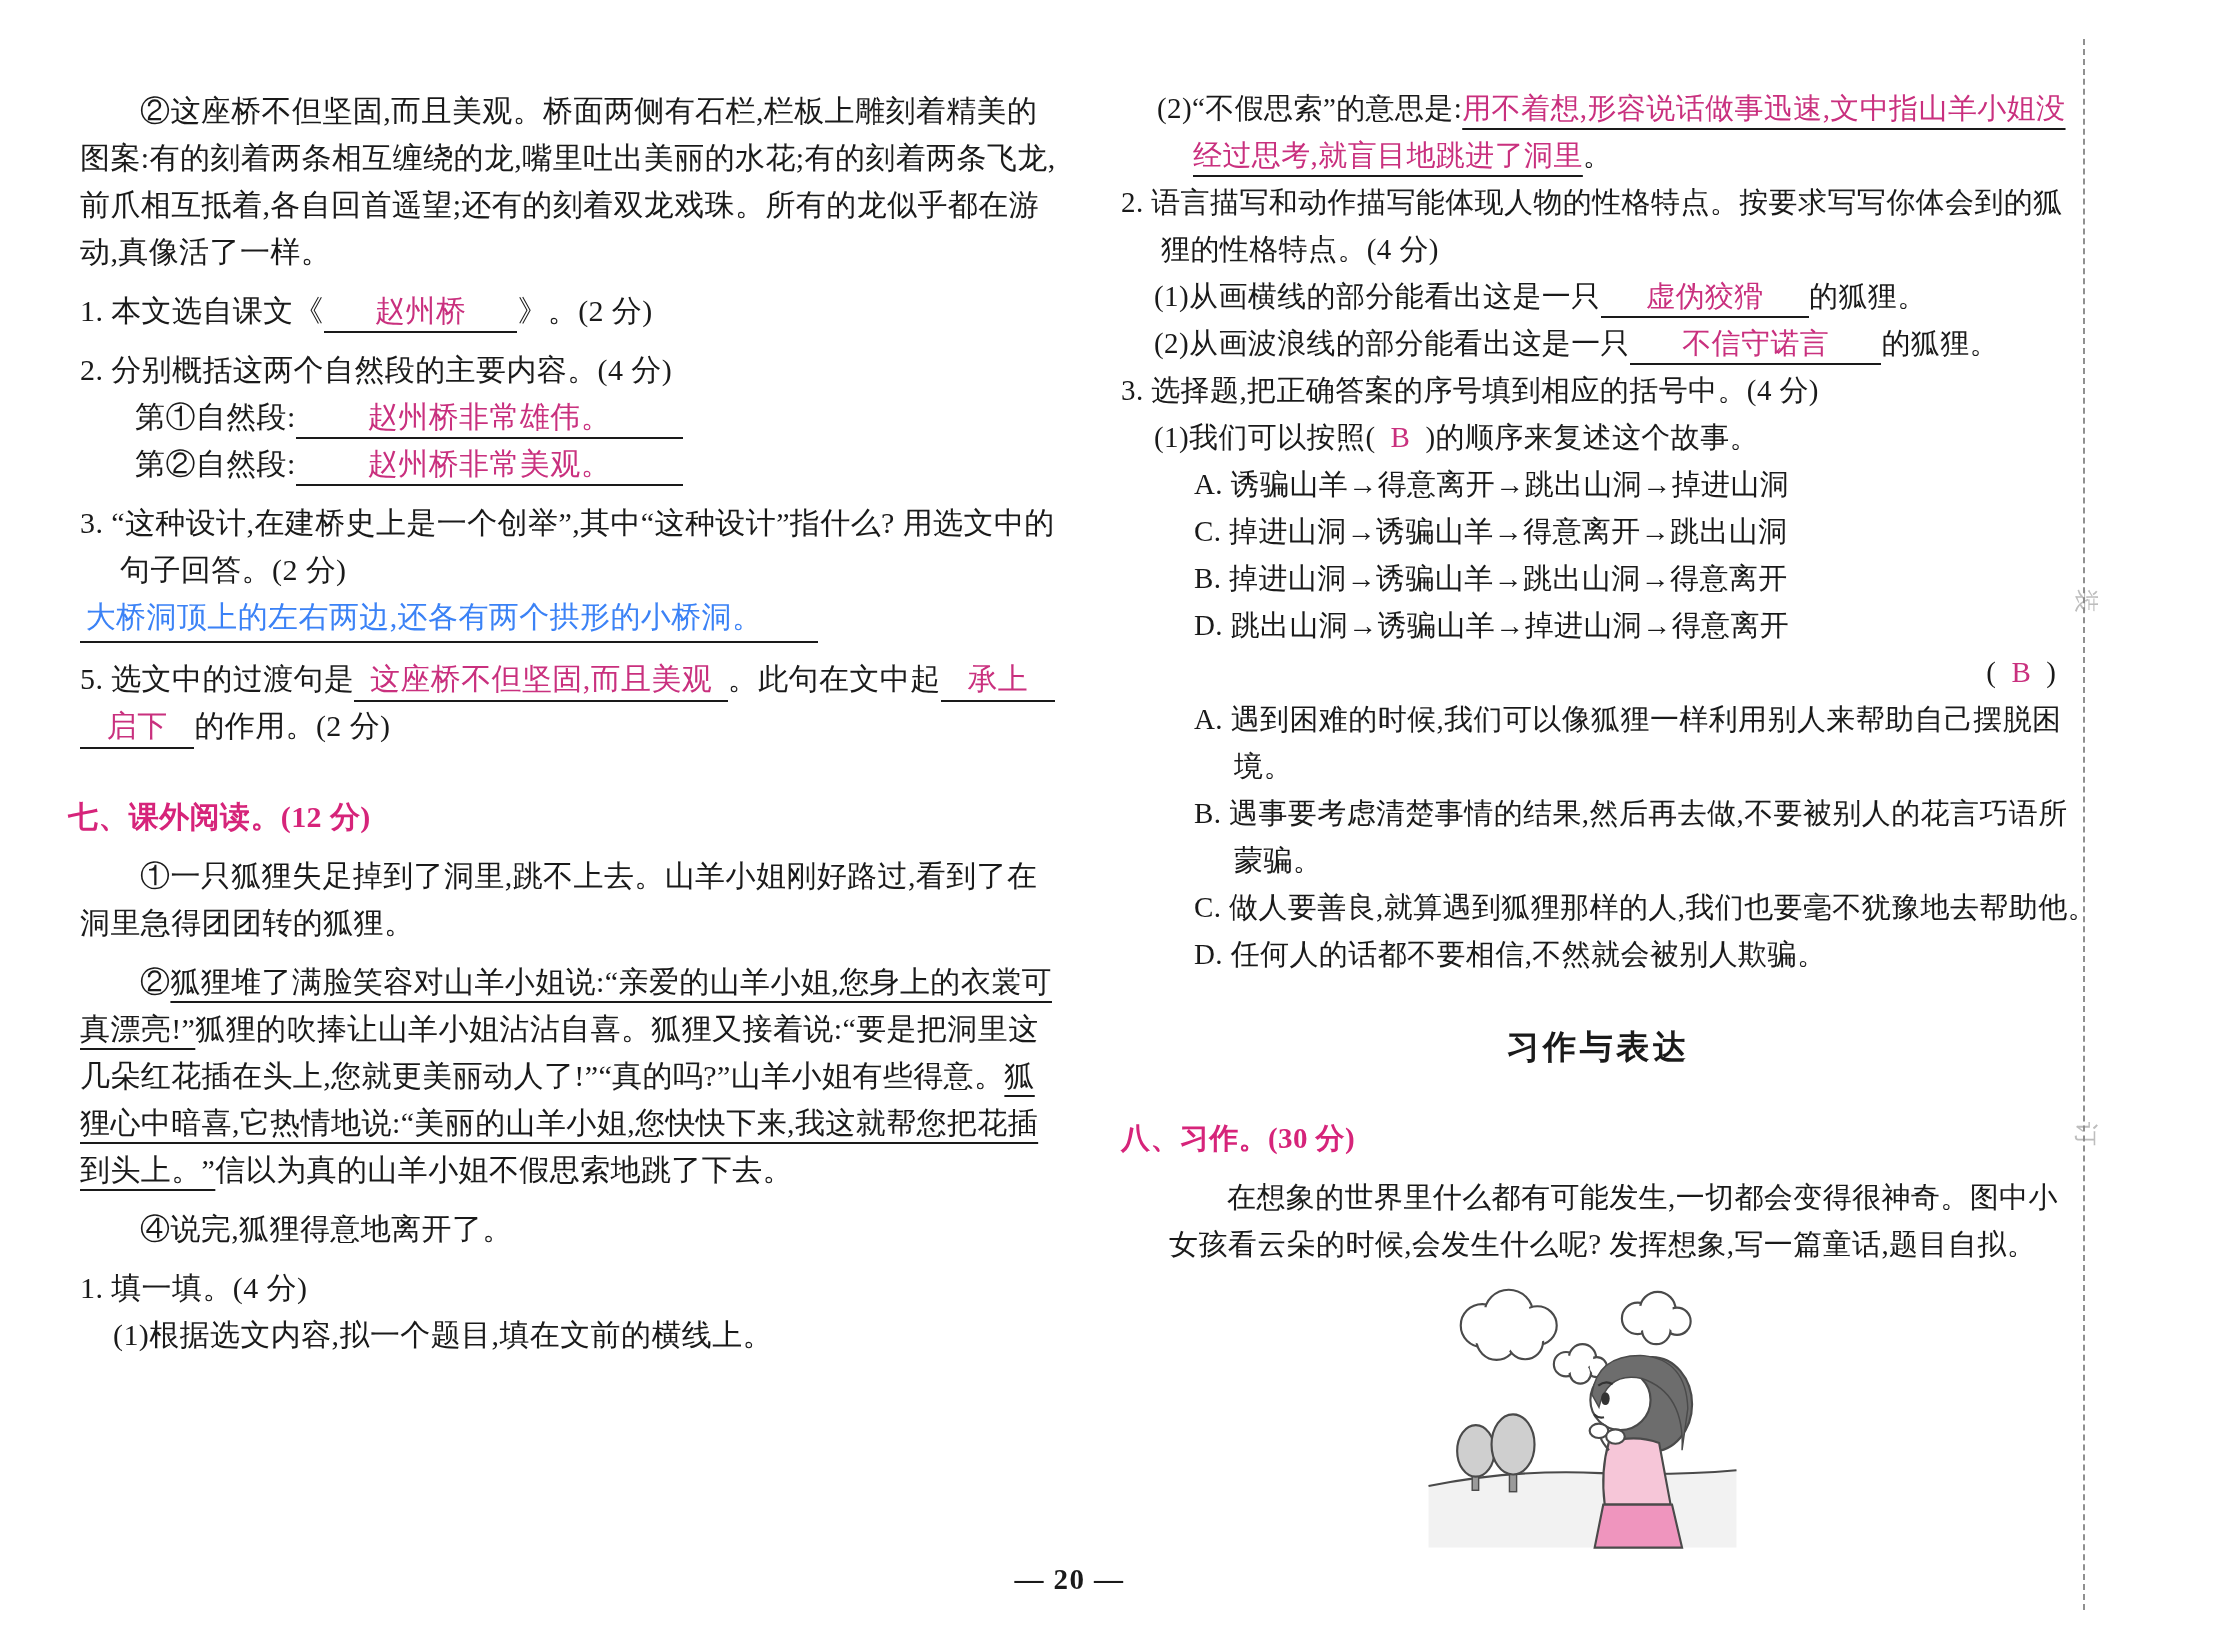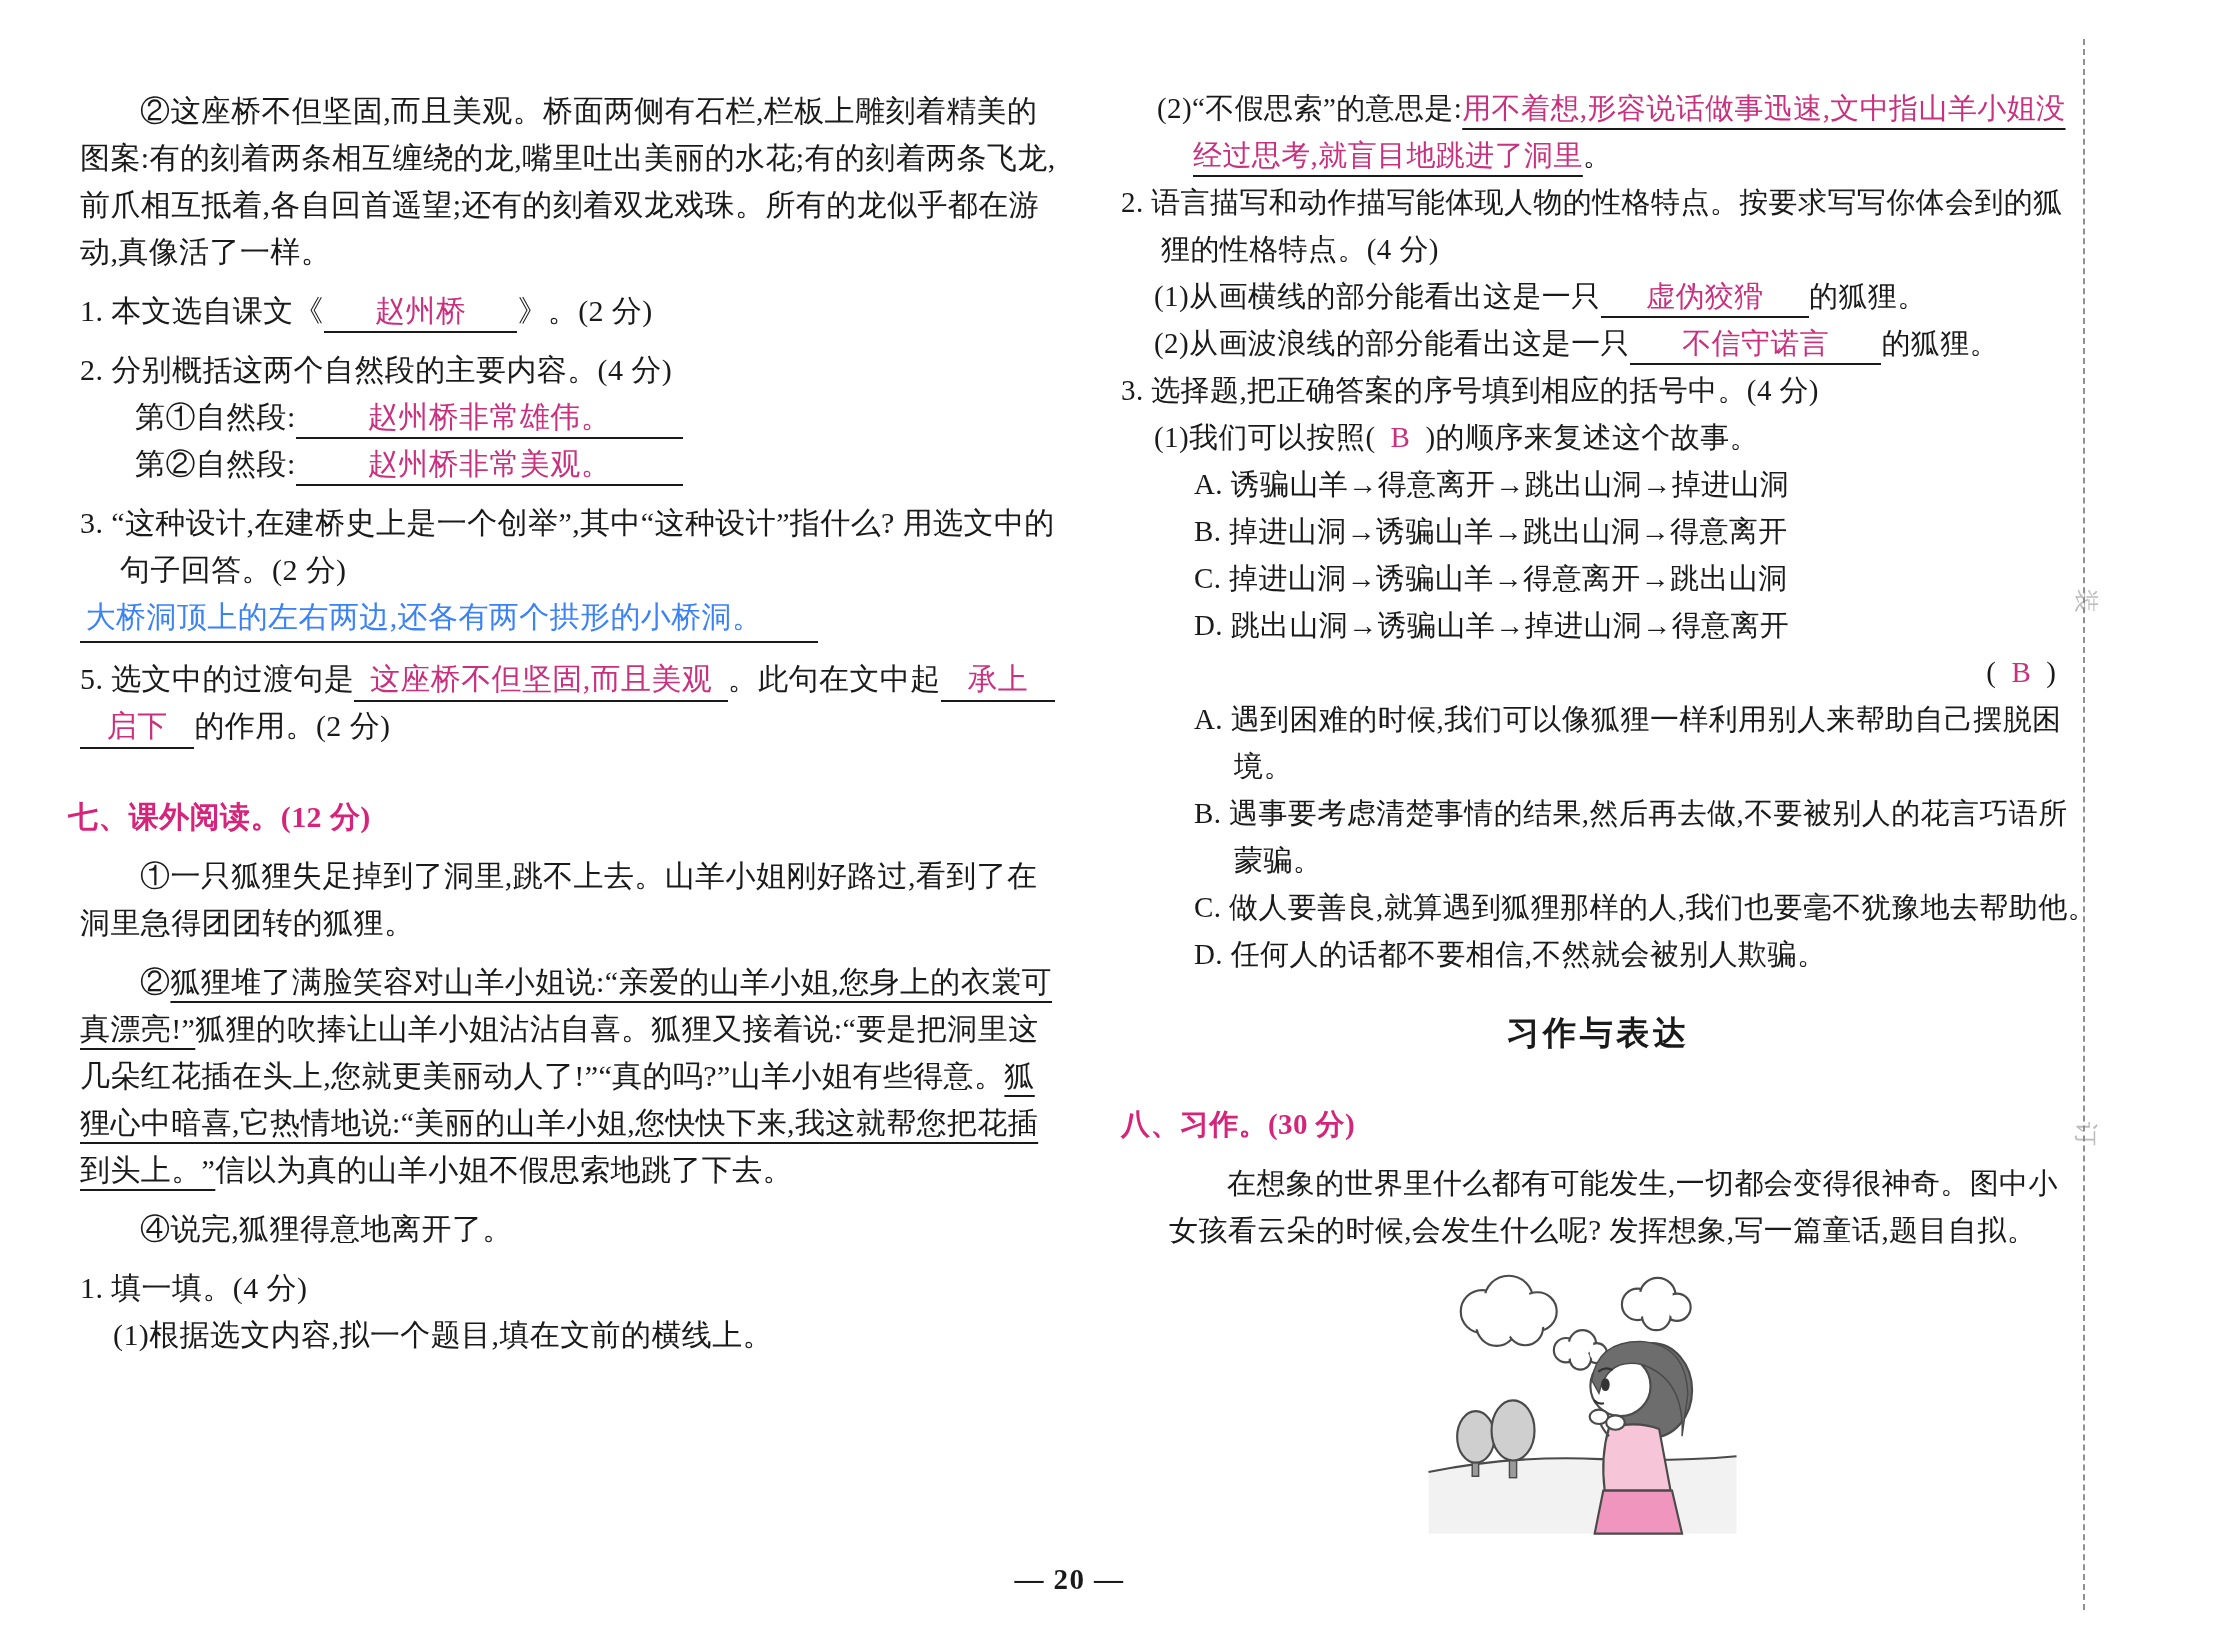--- a/index.html
+++ b/index.html
@@ -49,21 +49,21 @@
   .wavy{
     text-decoration-line:underline;text-decoration-style:wavy;
     text-decoration-thickness:1.8px;text-underline-offset:8px;
     text-decoration-color:#222;
   }
   .rtitle{text-align:center;}
   .tblank{display:inline-block;border-bottom:2.2px solid #1a1a1a;color:#c9307e;padding:0 32px 2.9px;}
   .row{display:flex;align-items:baseline;}
   .bracket-group{margin-left:auto;padding-right:18.7px;white-space:nowrap;}
   .bans{color:#c9307e;display:inline-block;min-width:50px;text-align:center;}
-  .center-head{text-align:center;font-weight:700;font-size:33px;letter-spacing:3.6px;margin:32px 0 30px;}
+  .center-head{text-align:center;font-weight:700;font-size:33px;letter-spacing:3.6px;margin:46px 0 30px;}
   .sec8{margin-bottom:5.7px;}
   .illus{margin-top:16px;margin-left:307px;display:block;}
   .footer{
     position:absolute;left:926px;top:1563px;width:287px;
     text-align:center;font-size:29px;font-weight:700;letter-spacing:1.4px;
   }
   .bindline{
     position:absolute;left:2083px;top:39px;height:1571px;width:0;
     border-left:2.9px dashed #909090;
   }
@@ -145,22 +145,22 @@
       <span>(2)从画波浪线的部分能看出这是一只</span><span class="blank w330"><span>不信守诺言</span></span><span>的狐狸。</span>
     </div>
 
     <div class="hang">3. 选择题,把正确答案的序号填到相应的括号中。(4 分)</div>
 
     <div class="sub-r nowrap">
       <span>(1)我们可以按照(</span><span class="bans">B</span><span>)的顺序来复述这个故事。</span>
     </div>
 
     <div class="opt nowrap">A. 诱骗山羊→得意离开→跳出山洞→掉进山洞</div>
+    <div class="opt nowrap">C. 掉进山洞→诱骗山羊→得意离开→跳出山洞</div>
     <div class="opt nowrap">B. 掉进山洞→诱骗山羊→跳出山洞→得意离开</div>
-    <div class="opt nowrap">C. 掉进山洞→诱骗山羊→得意离开→跳出山洞</div>
     <div class="opt nowrap">D. 跳出山洞→诱骗山羊→掉进山洞→得意离开</div>
 
     <div class="row sub-r">
       <span class="bracket-group"><span>(</span><span class="bans">B</span><span>)</span></span>
     </div>
 
     <div class="opt-hang">A. 遇到困难的时候,我们可以像狐狸一样利用别人来帮助自己摆脱困境。</div>
     <div class="opt-hang">B. 遇事要考虑清楚事情的结果,然后再去做,不要被别人的花言巧语所蒙骗。</div>
     <div class="opt-hang nowrap">C. 做人要善良,就算遇到狐狸那样的人,我们也要毫不犹豫地去帮助他。</div>
     <div class="opt-hang nowrap">D. 任何人的话都不要相信,不然就会被别人欺骗。</div>

